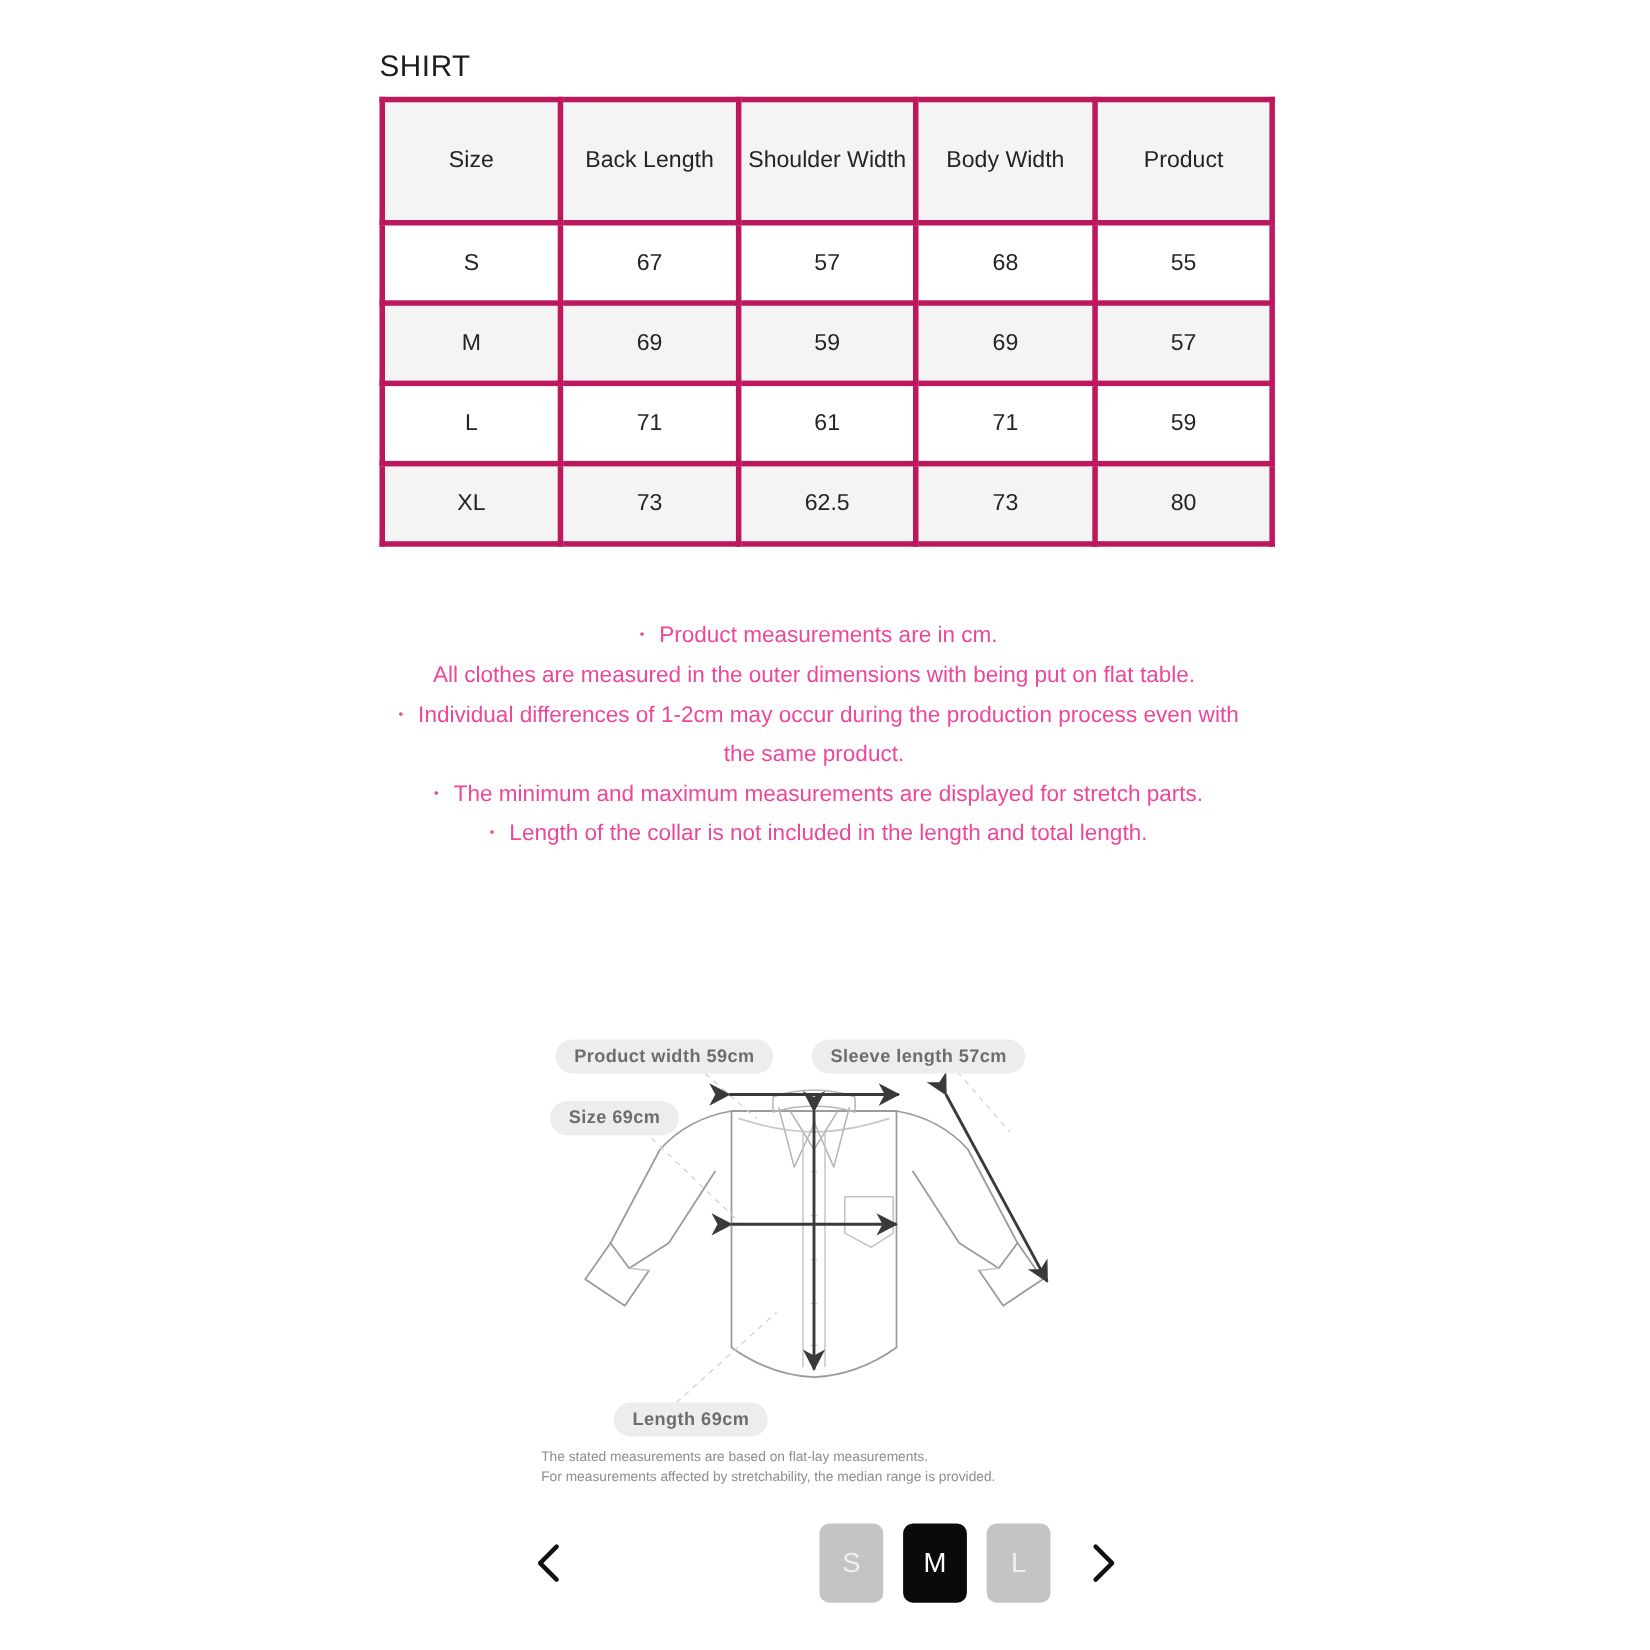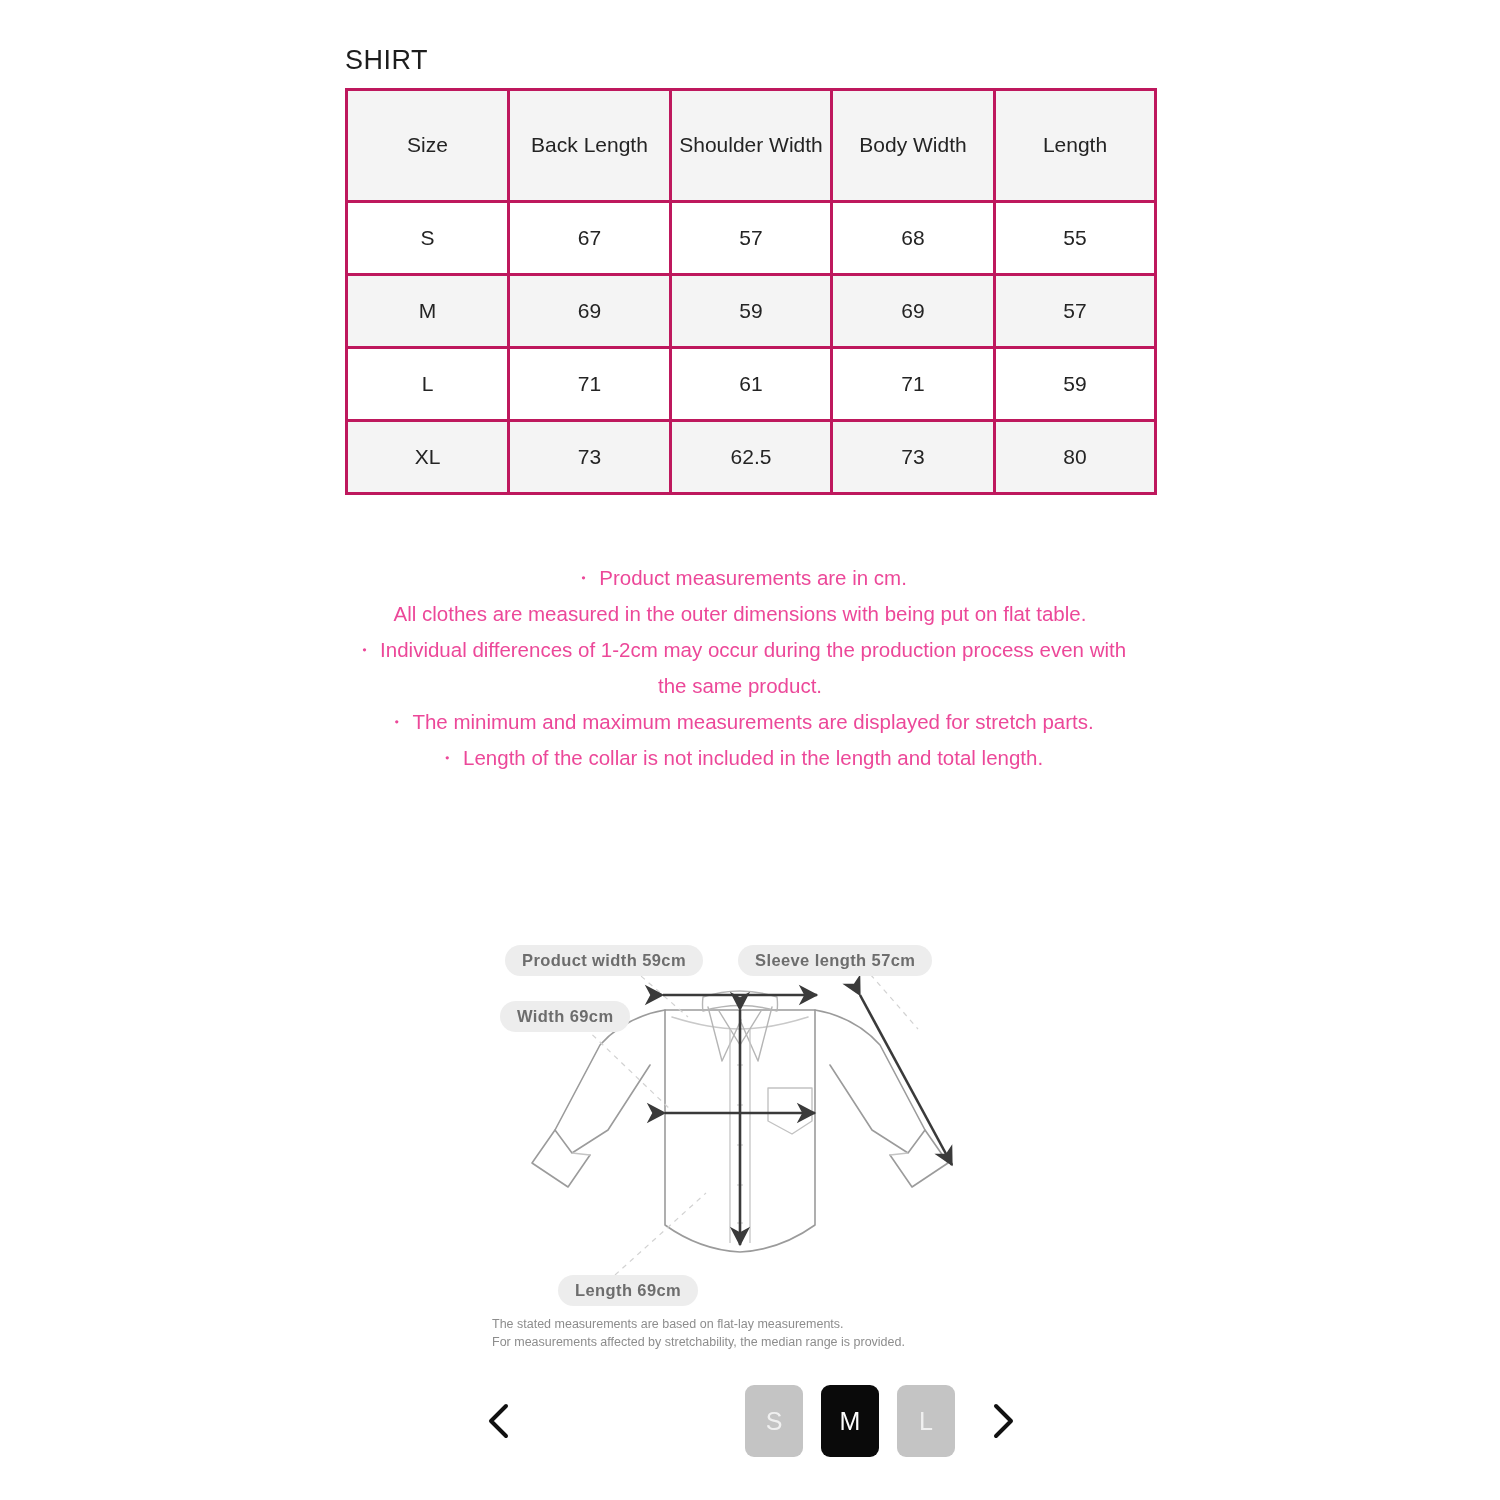--- a/index.html
+++ b/index.html
@@ -45,21 +45,21 @@
     top: 88px;
     width: 809px;
   }
   table.size-table {
     border-collapse: collapse;
     width: 809px;
     table-layout: fixed;
   }
   table.size-table th,
   table.size-table td {
-    border: 3px solid #be185d;
+    border: 5px solid #be185d;
     text-align: center;
     vertical-align: middle;
     font-size: 21px;
     font-weight: 400;
     color: #242424;
     padding: 0 4px;
   }
   table.size-table thead th {
     background: #f4f4f4;
     height: 112px;
@@ -191,21 +191,21 @@
           <col class="col-shoulder">
           <col class="col-body">
           <col class="col-sleeve">
       </colgroup>
       <thead>
         <tr>
           <th>Size</th>
           <th>Back Length</th>
           <th>Shoulder Width</th>
           <th>Body Width</th>
-          <th>Length</th>
+          <th>Product</th>
         </tr>
       </thead>
       <tbody>
         <tr class="row-odd">
           <td>S</td>
           <td>67</td>
           <td>57</td>
           <td>68</td>
           <td>55</td>
         </tr>
@@ -314,21 +314,21 @@
         <path d="M280 85 L280 320"></path>
       </g>
 
       <g stroke="#3a3a3a" stroke-width="2.6" fill="none" marker-start="url(#arrH)" marker-end="url(#arrH)">
         <path d="M400 70 L492 240"></path>
       </g>
     </svg>
 
     <div class="pill" id="pill-shoulder">Product width 59cm</div>
     <div class="pill" id="pill-sleeve">Sleeve length 57cm</div>
-    <div class="pill" id="pill-width">Width 69cm</div>
+    <div class="pill" id="pill-width">Size 69cm</div>
     <div class="pill" id="pill-length">Length 69cm</div>
 
     <div class="disclaimer">
       <div>The stated measurements are based on flat-lay measurements.</div>
       <div>For measurements affected by stretchability, the median range is provided.</div>
     </div>
   </div>
 
   <div class="size-nav">
 

